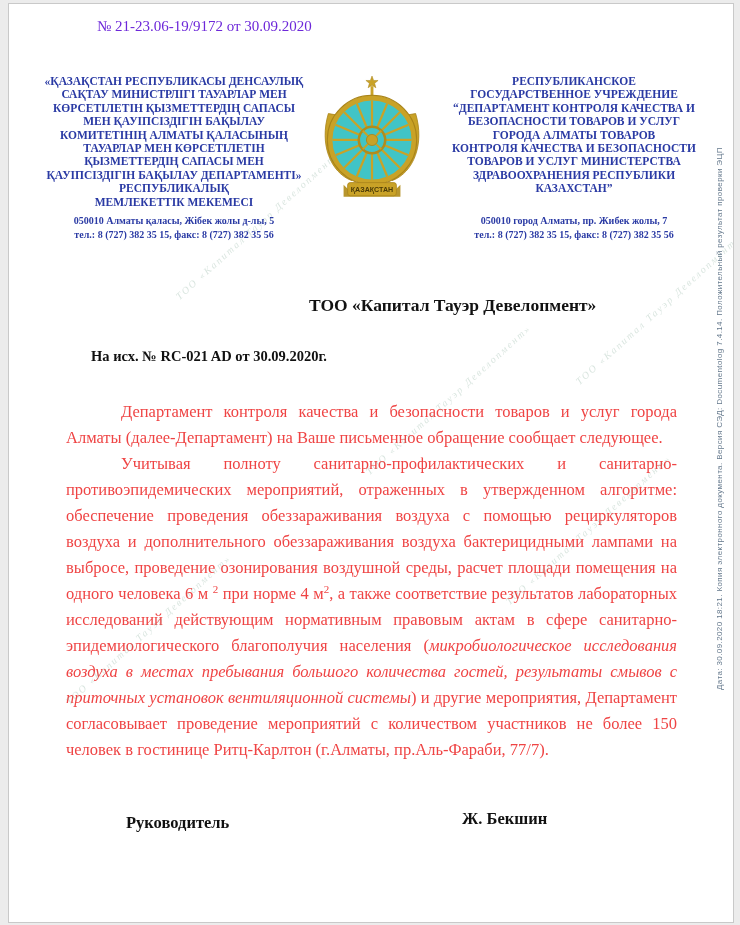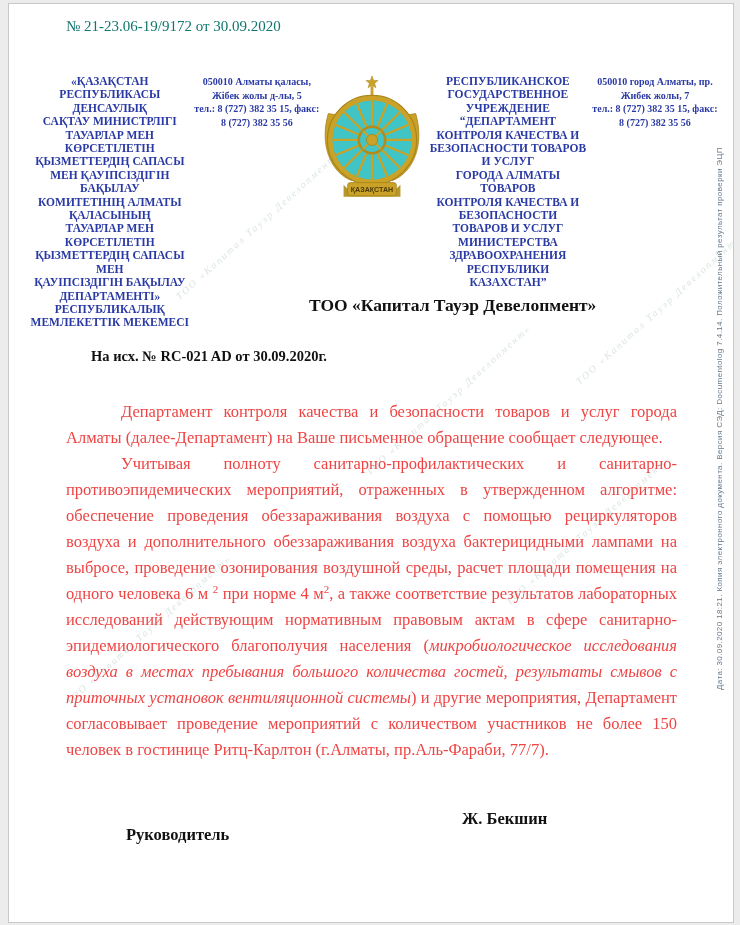--- a/index.html
+++ b/index.html
@@ -10,31 +10,31 @@
     overflow:hidden;
   }
   .page {
     position:absolute; left:8px; top:3px;
     width:724px; height:918px;
     background:#ffffff;
     border:1px solid #c9c9c9;
     overflow:hidden;
   }
   .doc-number {
-    margin:14px 0 0 57px;
-    font-size:15px; color:#0f766e;
+    margin:14px 0 0 88px;
+    font-size:15px; color:#6d28d9;
   }
   .letterhead {
     display:flex; align-items:flex-start;
     margin-top:40px; padding:0 12px 0 18px;
   }
   .lh-col {
     flex:1; min-width:0;
     height:166px;
-    display:flex; justify-content:space-between;
+    display:flex; flex-direction:column; justify-content:space-between;
     text-align:center;
     color:#2a3aa4; font-weight:bold;
   }
   .lh-name { font-size:11.5px; line-height:13.4px; }
   .lh-address { font-size:10px; line-height:13.5px;font-family:Liberation Serif, serif; }
   .emblem-wrap {
     flex:0 0 106px;
     display:flex; justify-content:flex-start; align-items:flex-start;
   }
   .recipient {
@@ -51,21 +51,21 @@
     text-align:justify; color:#ef4444;
   }
   .body-text p { margin:0; text-indent:55px; }
   .body-text sup { font-size:11px; line-height:0; }
   .seg-italic { font-style:italic; }
   .signature {
     position:relative; height:24px;
     margin:46px 57px 0 57px;
     font-size:16.5px; font-weight:bold; color:#111;
   }
-  .sig-title { position:absolute; left:60px; top:16px; }
+  .sig-title { position:absolute; left:60px; top:4px; }
   .sig-name  { position:absolute; left:396px; top:0; }
   .esign-text {
     position:absolute; right:9px; bottom:232px;
     writing-mode:vertical-rl; transform:rotate(180deg);
     font-family:"Liberation Sans", sans-serif;
     font-size:8px; letter-spacing:0.4px;
     color:#64788c; white-space:nowrap;
   }
   .watermark { position:absolute; inset:0; pointer-events:none; overflow:hidden; }
   .wm {

